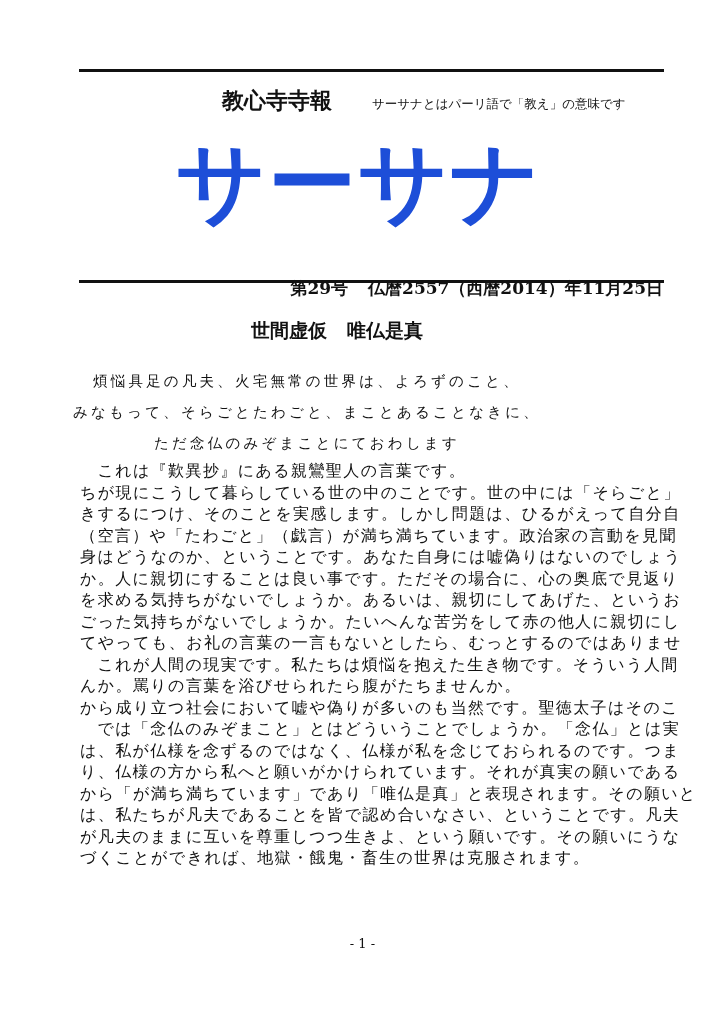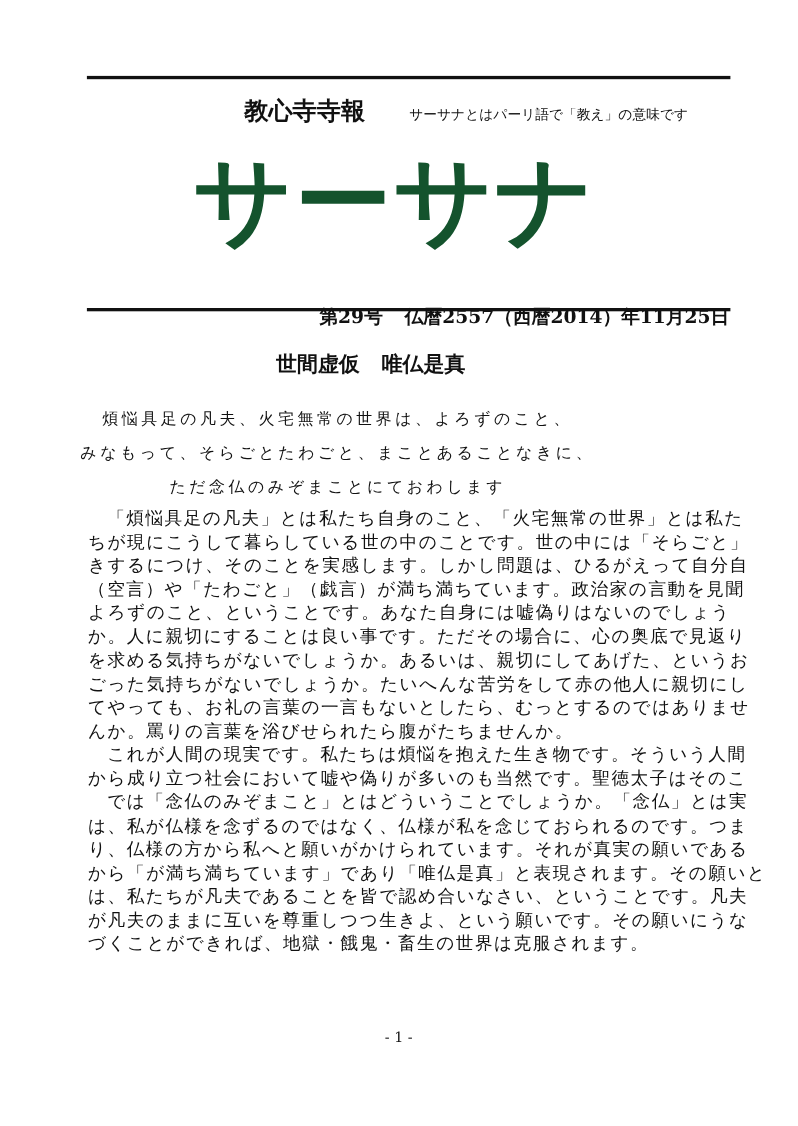--- a/index.html
+++ b/index.html
@@ -49,21 +49,21 @@
     .big-title {
       position: absolute;
       top: 132px;
       left: 176px;
       font-family: "DejaVu Serif", "Liberation Serif", serif;
       font-weight: bold;
       font-size: 88px;
       line-height: 100px;
       letter-spacing: 2px;
       white-space: nowrap;
-      color: #14532d;
+      color: #1d4ed8;
     }
 
     .issue-line {
       position: absolute;
       top: 249px;
       right: 62px;
       font-family: "DejaVu Serif", "Liberation Serif", serif;
       font-weight: bold;
       font-size: 17px;
       white-space: nowrap;
@@ -141,31 +141,31 @@
   <span>世間虚仮</span><span class="gap"></span><span>唯仏是真</span>
 </div>
 
 <div class="verse">
   <div>煩悩具足の凡夫、火宅無常の世界は、よろずのこと、</div>
   <div>みなもって、そらごとたわごと、まことあることなきに、</div>
   <div>ただ念仏のみぞまことにておわします</div>
 </div>
 
 <div class="body-text">
-  <div class="line">　「煩悩具足の凡夫」とは私たち自身のこと、「火宅無常の世界」とは私た</div>
+  <div class="line">　これは『歎異抄』にある親鸞聖人の言葉です。</div>
   <div class="line">ちが現にこうして暮らしている世の中のことです。世の中には「そらごと」</div>
   <div class="line">きするにつけ、そのことを実感します。しかし問題は、ひるがえって自分自</div>
   <div class="line">（空言）や「たわごと」（戯言）が満ち満ちています。政治家の言動を見聞</div>
-  <div class="line">よろずのこと、ということです。あなた自身には嘘偽りはないのでしょう</div>
+  <div class="line">身はどうなのか、ということです。あなた自身には嘘偽りはないのでしょう</div>
   <div class="line">か。人に親切にすることは良い事です。ただその場合に、心の奥底で見返り</div>
   <div class="line">を求める気持ちがないでしょうか。あるいは、親切にしてあげた、というお</div>
   <div class="line">ごった気持ちがないでしょうか。たいへんな苦労をして赤の他人に親切にし</div>
   <div class="line">てやっても、お礼の言葉の一言もないとしたら、むっとするのではありませ</div>
+  <div class="line">　これが人間の現実です。私たちは煩悩を抱えた生き物です。そういう人間</div>
   <div class="line">んか。罵りの言葉を浴びせられたら腹がたちませんか。</div>
-  <div class="line">　これが人間の現実です。私たちは煩悩を抱えた生き物です。そういう人間</div>
   <div class="line">から成り立つ社会において嘘や偽りが多いのも当然です。聖徳太子はそのこ</div>
   <div class="line">　では「念仏のみぞまこと」とはどういうことでしょうか。「念仏」とは実</div>
   <div class="line">は、私が仏様を念ずるのではなく、仏様が私を念じておられるのです。つま</div>
   <div class="line">り、仏様の方から私へと願いがかけられています。それが真実の願いである</div>
   <div class="line">から「が満ち満ちています」であり「唯仏是真」と表現されます。その願いと</div>
   <div class="line">は、私たちが凡夫であることを皆で認め合いなさい、ということです。凡夫</div>
   <div class="line">が凡夫のままに互いを尊重しつつ生きよ、という願いです。その願いにうな</div>
   <div class="line">づくことができれば、地獄・餓鬼・畜生の世界は克服されます。</div>
 </div>
 

